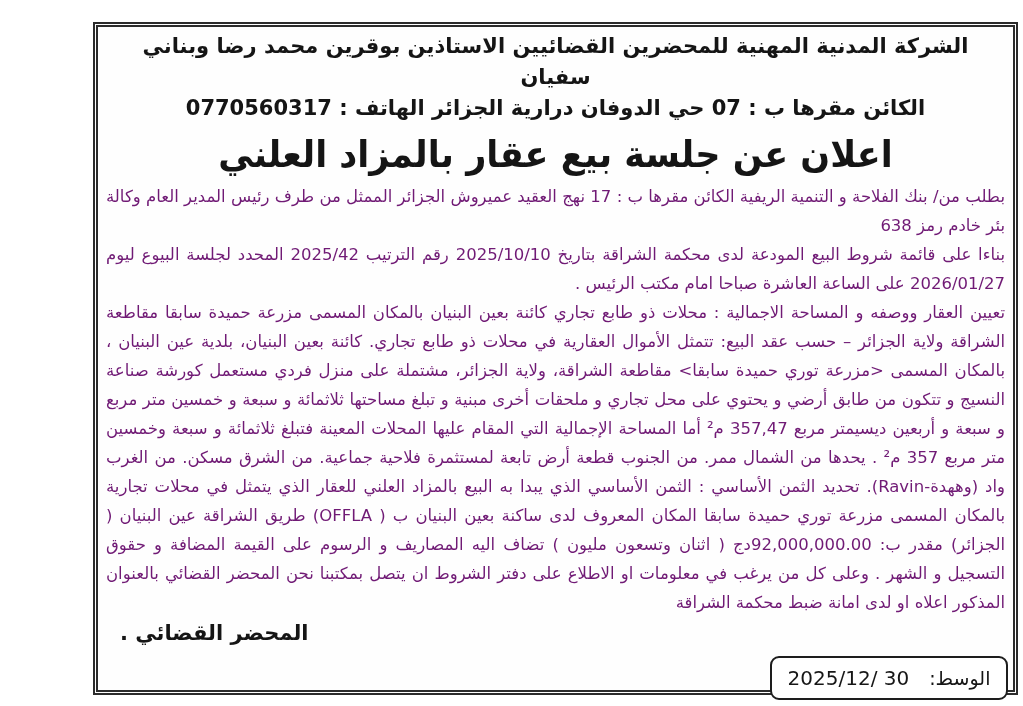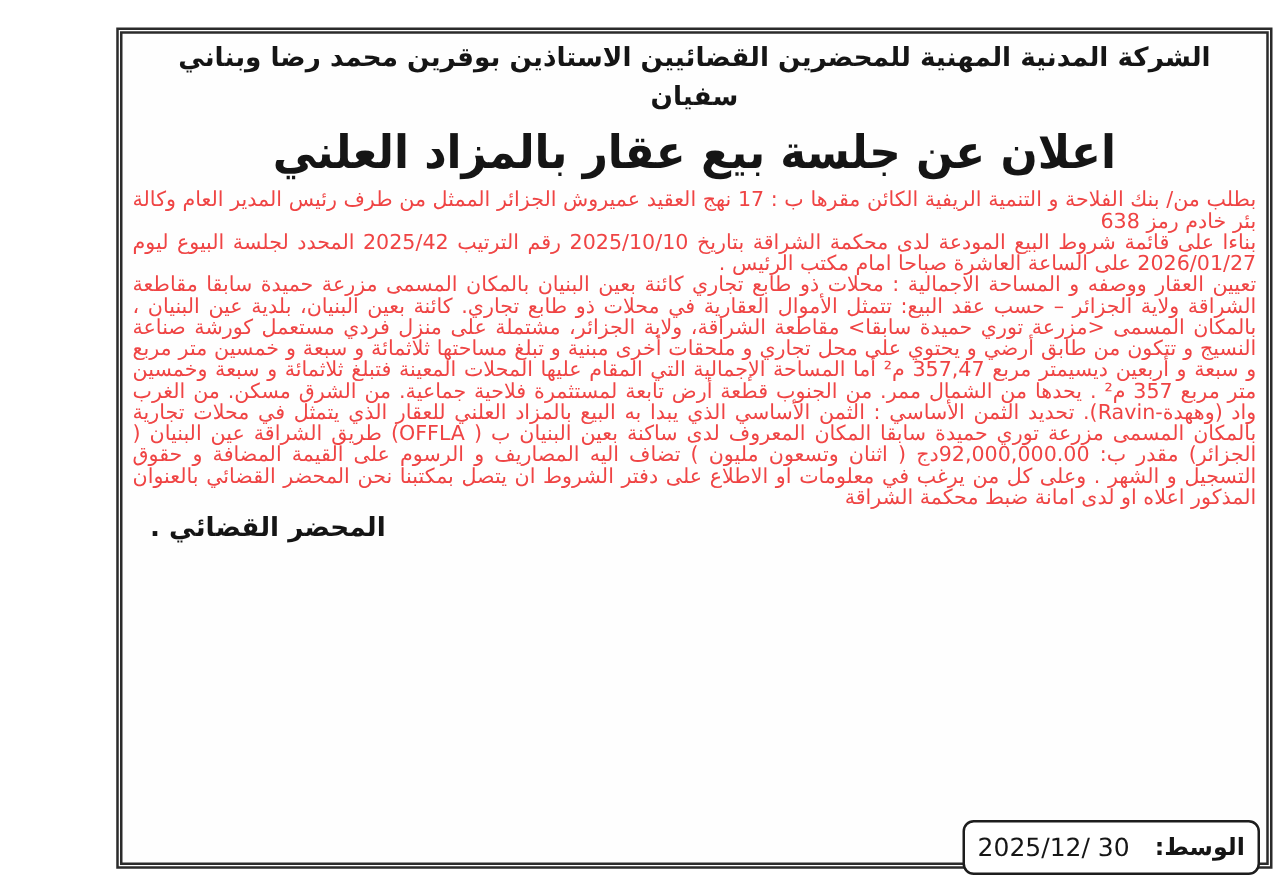--- a/index.html
+++ b/index.html
@@ -43,22 +43,22 @@
     font-weight: 900;
     font-size: 35px;
     line-height: 44px;
     direction: rtl;
     transform: scaleY(1.05);
   }
   .body-text {
     direction: rtl;
     text-align: justify;
     font-size: 16.5px;
-    line-height: 17px;
-    color: #ef4444;
+    line-height: 29px;
+    color: #701a75;
   }
   .body-text p {
     margin: 0;
     padding: 0;
   }
   .signature {
     direction: rtl;
     text-align: left;
     font-weight: bold;
     font-size: 21px;
@@ -80,33 +80,34 @@
     justify-content: center;
     gap: 20px;
     font-size: 19px;
     z-index: 5;
   }
   .stamp .stamp-date {
     font-size: 20px;
     color: #161616;
   }
   .stamp .stamp-label {
-    font-weight: bold;
+    font-weight: normal;
     direction: rtl;
   }
 </style>
 </head>
 <body>
 
 <div class="page">
 
   <div class="frame">
 
     <div>
       <div class="header-line">الشركة المدنية المهنية للمحضرين القضائيين الاستاذين بوقرين محمد رضا وبناني سفيان</div>
+      <div class="header-line">الكائن مقرها ب : 07 حي الدوفان درارية الجزائر الهاتف : 0770560317</div>
     </div>
 
     <h1 class="notice-title">اعلان عن جلسة بيع عقار بالمزاد العلني</h1>
 
     <div class="body-text">
       <p>بطلب من/ بنك الفلاحة و التنمية الريفية الكائن مقرها ب : 17 نهج العقيد عميروش  الجزائر الممثل من طرف رئيس المدير العام وكالة بئر خادم رمز 638</p>
       <p>بناءا على قائمة شروط البيع المودعة لدى محكمة الشراقة بتاريخ 2025/10/10 رقم الترتيب 2025/42 المحدد لجلسة البيوع ليوم 2026/01/27 على الساعة العاشرة صباحا امام مكتب الرئيس .</p>
       <p>تعيين العقار ووصفه و المساحة الاجمالية : محلات ذو طابع تجاري كائنة بعين البنيان بالمكان المسمى مزرعة حميدة سابقا مقاطعة الشراقة ولاية الجزائر – حسب عقد البيع: تتمثل الأموال العقارية في محلات ذو طابع تجاري. كائنة بعين البنيان، بلدية عين البنيان ، بالمكان المسمى &lt;مزرعة توري حميدة سابقا&gt; مقاطعة الشراقة، ولاية الجزائر، مشتملة على منزل فردي مستعمل كورشة صناعة النسيج و تتكون من طابق أرضي و يحتوي على محل تجاري و ملحقات أخرى مبنية و تبلغ مساحتها ثلاثمائة و سبعة و خمسين متر مربع و سبعة و أربعين ديسيمتر مربع 357,47 م² أما المساحة الإجمالية التي المقام عليها المحلات المعينة فتبلغ ثلاثمائة و سبعة وخمسين متر مربع 357 م² . يحدها من الشمال ممر. من الجنوب قطعة أرض تابعة لمستثمرة فلاحية جماعية. من الشرق مسكن. من الغرب واد (وههدة-Ravin). تحديد الثمن الأساسي : الثمن الأساسي الذي يبدا به البيع بالمزاد العلني للعقار الذي يتمثل في محلات تجارية بالمكان المسمى مزرعة توري حميدة سابقا المكان المعروف لدى ساكنة بعين البنيان ب ( OFFLA) طريق الشراقة عين البنيان ( الجزائر) مقدر ب: 92,000,000.00دج ( اثنان وتسعون مليون ) تضاف اليه المصاريف و الرسوم على القيمة المضافة و حقوق التسجيل و الشهر . وعلى كل من يرغب في معلومات او الاطلاع على دفتر الشروط ان يتصل بمكتبنا نحن المحضر القضائي بالعنوان المذكور اعلاه او لدى امانة ضبط محكمة الشراقة</p>
     </div>
 

